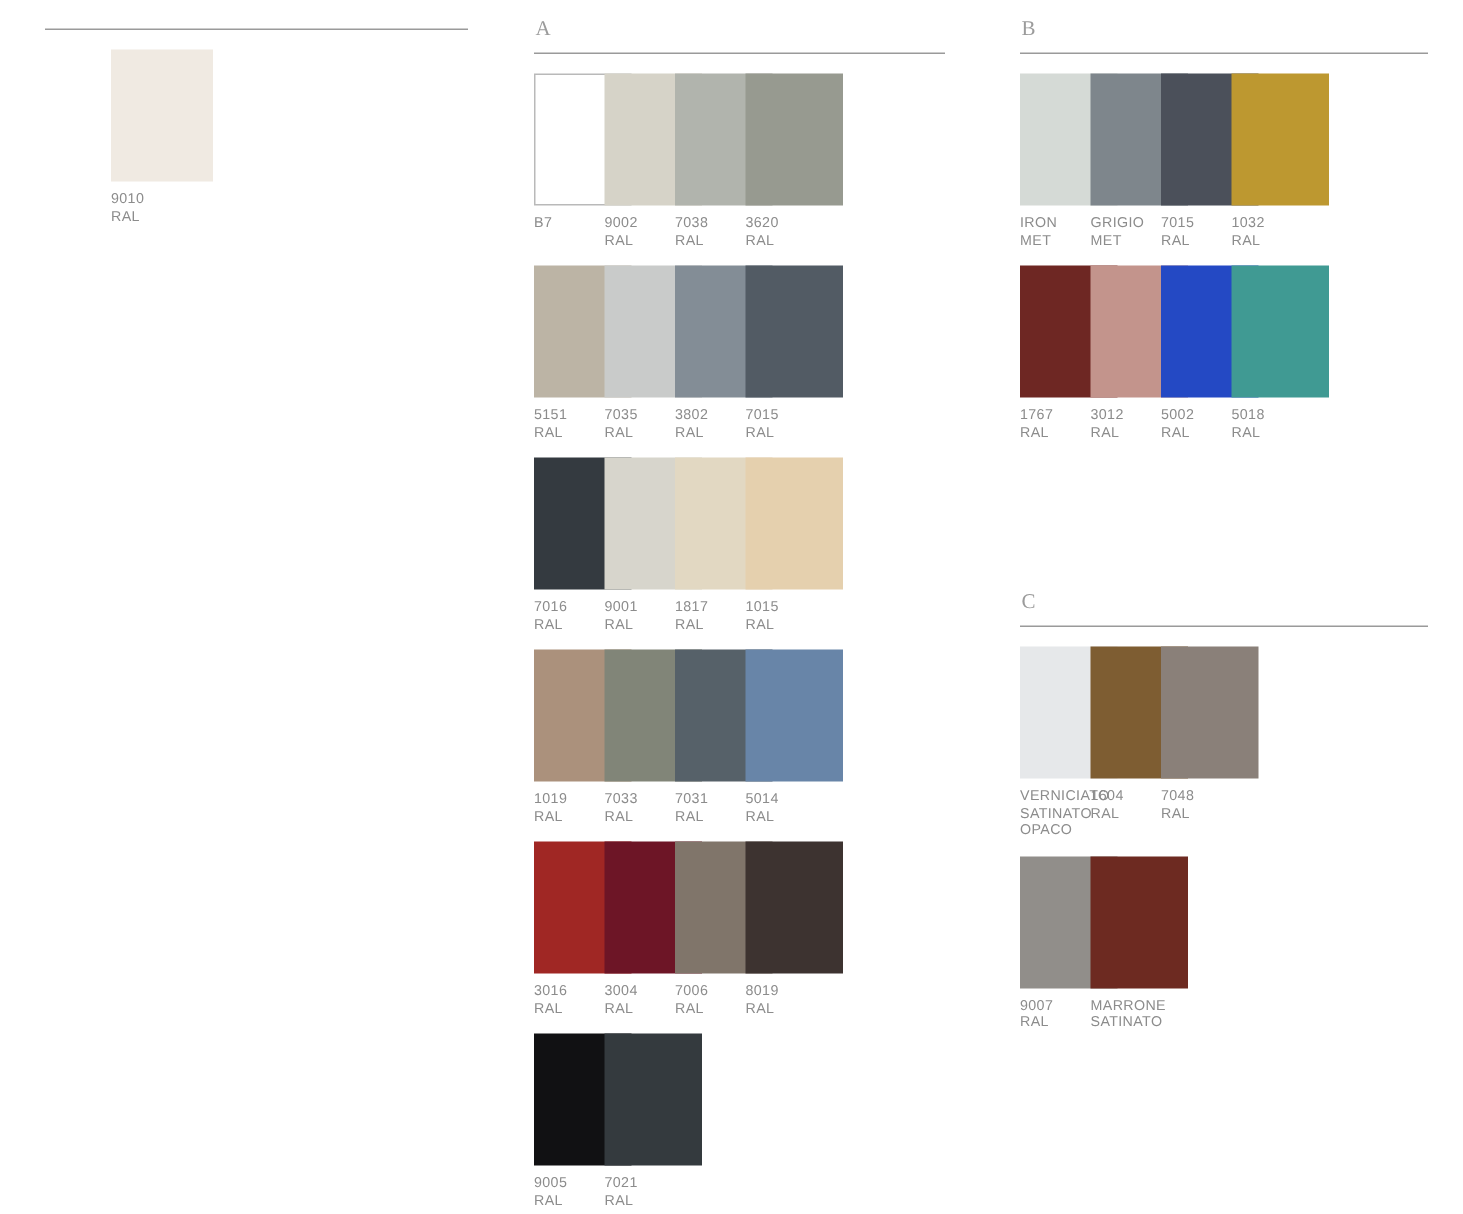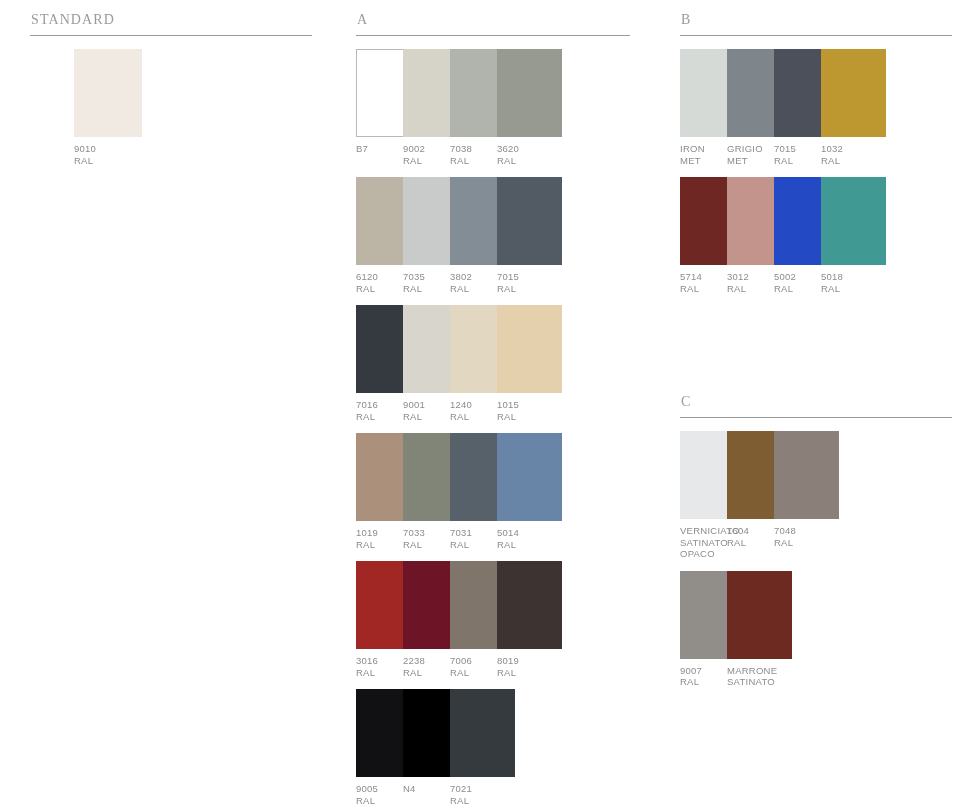--- a/index.html
+++ b/index.html
@@ -80,21 +80,20 @@
   
   #section-standard .swatch-chip { width: 68px; }
   #section-standard .swatch-cell { width: 68px; padding-left: 44px; }
 </style>
 </head>
 <body>
 
 <div class="page">
 
   <div class="section" id="section-standard">
-    <div class="section-header">STANDARD</div>
     <div class="section-rule"></div>
     <div class="swatch-rows">
         <div class="swatch-row">
           <div class="swatch-cell">
             <div class="swatch-chip" style="background: rgb(240, 234, 226);"></div>
             <div class="swatch-label">9010
 RAL</div>
           </div>
         </div>
       </div>
@@ -121,21 +120,21 @@
           </div>
           <div class="swatch-cell">
             <div class="swatch-chip" style="background: rgb(151, 154, 144);"></div>
             <div class="swatch-label">3620
 RAL</div>
           </div>
         </div>
         <div class="swatch-row">
           <div class="swatch-cell">
             <div class="swatch-chip" style="background: rgb(188, 180, 165);"></div>
-            <div class="swatch-label">6120
+            <div class="swatch-label">5151
 RAL</div>
           </div>
           <div class="swatch-cell">
             <div class="swatch-chip" style="background: rgb(201, 203, 202);"></div>
             <div class="swatch-label">7035
 RAL</div>
           </div>
           <div class="swatch-cell">
             <div class="swatch-chip" style="background: rgb(131, 141, 150);"></div>
             <div class="swatch-label">3802
@@ -153,21 +152,21 @@
             <div class="swatch-label">7016
 RAL</div>
           </div>
           <div class="swatch-cell">
             <div class="swatch-chip" style="background: rgb(215, 213, 204);"></div>
             <div class="swatch-label">9001
 RAL</div>
           </div>
           <div class="swatch-cell">
             <div class="swatch-chip" style="background: rgb(226, 216, 194);"></div>
-            <div class="swatch-label">1240
+            <div class="swatch-label">1817
 RAL</div>
           </div>
           <div class="swatch-cell">
             <div class="swatch-chip" style="background: rgb(229, 208, 174);"></div>
             <div class="swatch-label">1015
 RAL</div>
           </div>
         </div>
         <div class="swatch-row">
           <div class="swatch-cell">
@@ -192,43 +191,39 @@
           </div>
         </div>
         <div class="swatch-row">
           <div class="swatch-cell">
             <div class="swatch-chip" style="background: rgb(160, 39, 36);"></div>
             <div class="swatch-label">3016
 RAL</div>
           </div>
           <div class="swatch-cell">
             <div class="swatch-chip" style="background: rgb(109, 21, 38);"></div>
-            <div class="swatch-label">2238
+            <div class="swatch-label">3004
 RAL</div>
           </div>
           <div class="swatch-cell">
             <div class="swatch-chip" style="background: rgb(128, 117, 106);"></div>
             <div class="swatch-label">7006
 RAL</div>
           </div>
           <div class="swatch-cell">
             <div class="swatch-chip" style="background: rgb(61, 51, 48);"></div>
             <div class="swatch-label">8019
 RAL</div>
           </div>
         </div>
         <div class="swatch-row">
           <div class="swatch-cell">
             <div class="swatch-chip" style="background: rgb(17, 17, 19);"></div>
             <div class="swatch-label">9005
 RAL</div>
-          </div>
-          <div class="swatch-cell">
-            <div class="swatch-chip" style="background: rgb(0, 0, 0);"></div>
-            <div class="swatch-label">N4</div>
           </div>
           <div class="swatch-cell">
             <div class="swatch-chip" style="background: rgb(52, 58, 62);"></div>
             <div class="swatch-label">7021
 RAL</div>
           </div>
         </div>
       </div>
   </div>
 
@@ -254,21 +249,21 @@
           </div>
           <div class="swatch-cell">
             <div class="swatch-chip" style="background: rgb(189, 152, 48);"></div>
             <div class="swatch-label">1032
 RAL</div>
           </div>
         </div>
         <div class="swatch-row">
           <div class="swatch-cell">
             <div class="swatch-chip" style="background: rgb(110, 39, 35);"></div>
-            <div class="swatch-label">5714
+            <div class="swatch-label">1767
 RAL</div>
           </div>
           <div class="swatch-cell">
             <div class="swatch-chip" style="background: rgb(195, 148, 140);"></div>
             <div class="swatch-label">3012
 RAL</div>
           </div>
           <div class="swatch-cell">
             <div class="swatch-chip" style="background: rgb(36, 73, 196);"></div>
             <div class="swatch-label">5002

